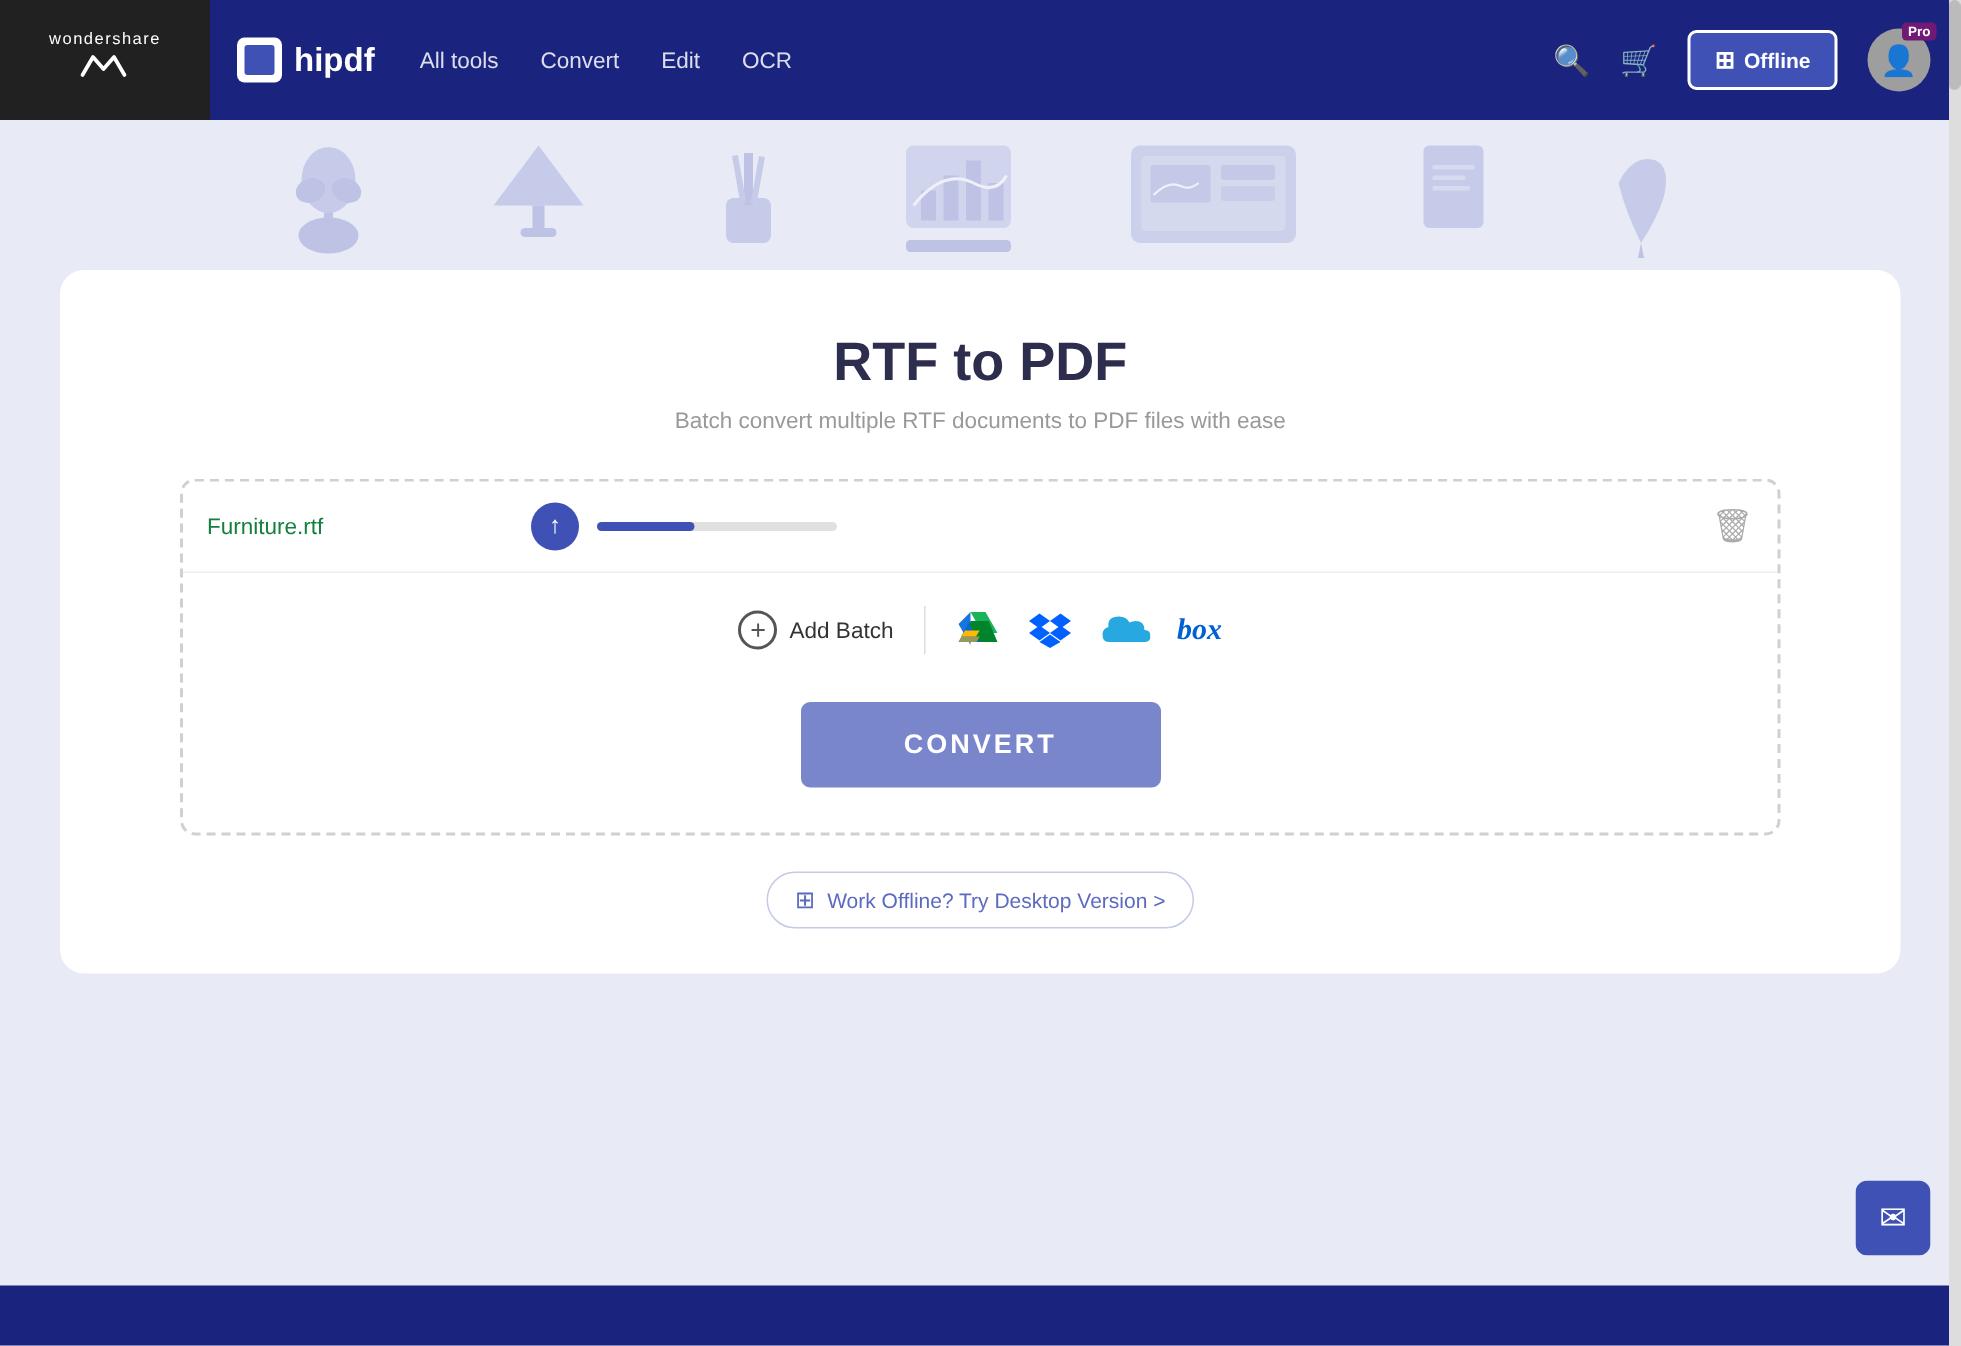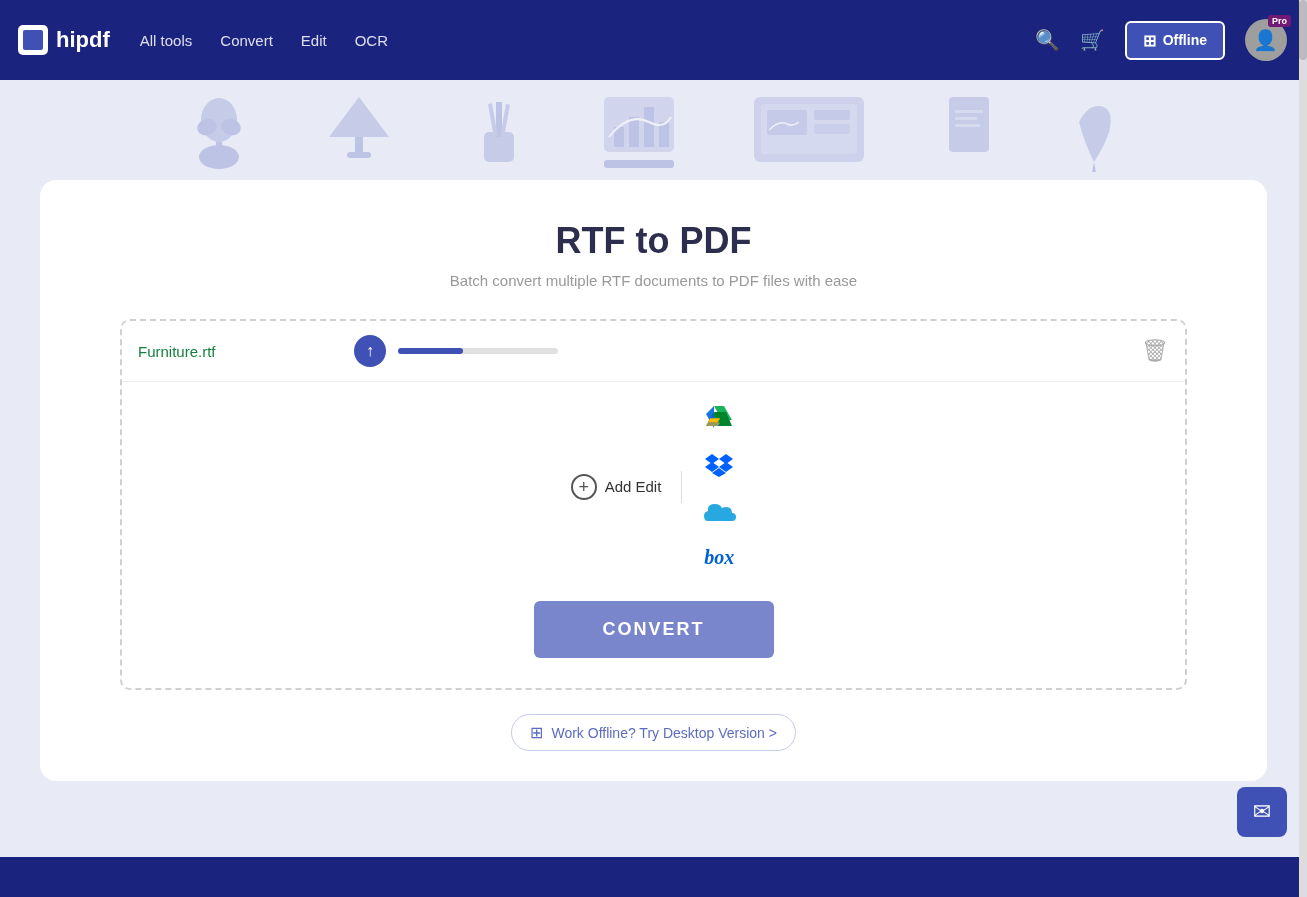--- a/index.html
+++ b/index.html
@@ -2,20 +2,29 @@
 <html><head>
   <meta charset="utf-8">
   <style>
     * { margin: 0; padding: 0; box-sizing: border-box; }
     body { font-family: -apple-system, BlinkMacSystemFont, 'Segoe UI', sans-serif; background: #e8eaf6; width: 1307px; height: 897px; overflow: hidden; }
   </style>
 </head>
 <body>
 
 <nav style="display:flex;align-items:center;background:#1a237e;height:80px;padding:0 0 0 0;gap:0;">
+  <div style="background:#212121;width:140px;height:80px;display:flex;align-items:center;justify-content:center;flex-shrink:0;">
+    <div style="text-align:center;">
+      <div style="color:white;font-size:11px;font-weight:300;letter-spacing:1px;">wondershare</div>
+      
+      <svg width="40" height="24" viewBox="0 0 40 24">
+        <path d="M5 18 L12 6 L19 14 L26 6 L33 18" stroke="white" stroke-width="2.5" fill="none" stroke-linecap="round" stroke-linejoin="round"></path>
+      </svg>
+    </div>
+  </div>
   <div style="display:flex;align-items:center;gap:8px;margin-left:18px;margin-right:30px;cursor:pointer;">
     <div style="width:30px;height:30px;background:white;border-radius:5px;display:flex;align-items:center;justify-content:center;">
       <div style="width:20px;height:20px;background:#3f51b5;border-radius:2px;"></div>
     </div>
     <span style="color:white;font-size:22px;font-weight:700;">hipdf</span>
   </div>
   <div style="display:flex;gap:28px;flex:1;">
     <a style="color:rgba(255,255,255,0.85);font-size:15px;cursor:pointer;text-decoration:none;">All tools</a>
     <a style="color:rgba(255,255,255,0.85);font-size:15px;cursor:pointer;text-decoration:none;">Convert</a>
     <a style="color:rgba(255,255,255,0.85);font-size:15px;cursor:pointer;text-decoration:none;text-align:right;">Edit</a>
@@ -109,24 +118,24 @@
           <div style="background:#e0e0e0;border-radius:4px;height:6px;width:160px;">
             <div style="background:#3f51b5;border-radius:4px;height:6px;width:65px;"></div>
           </div>
         </div>
         <button style="background:none;border:none;cursor:pointer;color:#aaa;font-size:22px;margin-left:auto;">🗑</button>
       </div>
 
       <div style="display:flex;align-items:center;justify-content:center;padding:22px;gap:20px;">
         <button style="display:flex;align-items:center;gap:8px;cursor:pointer;background:none;border:none;font-size:15px;color:#333;font-weight:500;">
           <div style="width:26px;height:26px;border-radius:50%;border:2px solid #555;display:flex;align-items:center;justify-content:center;font-size:18px;color:#555;line-height:1;">+</div>
-          <span>Add Edit</span>
+          <span>Add Batch</span>
         </button>
         <div style="width:1px;height:32px;background:#ddd;"></div>
-        <div style="display:flex;gap:18px;align-items:center;flex-direction:column;">
+        <div style="display:flex;gap:18px;">
 
           <button style="background:none;border:none;cursor:pointer;display:flex;align-items:center;">
             <svg width="30" height="28" viewBox="0 0 30 28">
               <polygon points="15,2 28,24 2,24" fill="none" stroke="#4285f4" stroke-width="0"></polygon>
               <path d="M10 24 L2 10 L10 2 Z" fill="#0066da" opacity="0.9"></path>
               <path d="M10 2 L20 2 L28 16 L18 16 Z" fill="#00ac47" opacity="0.9"></path>
               <path d="M2 18 L12 18 L18 28 L8 28 Z" fill="#ea4335" opacity="0"></path>
 
               <path d="M15 3 L5 21 L25 21 Z" fill="none"></path>
               <path d="M2 22 L10 8 L18 22 Z" fill="#0066da"></path>

